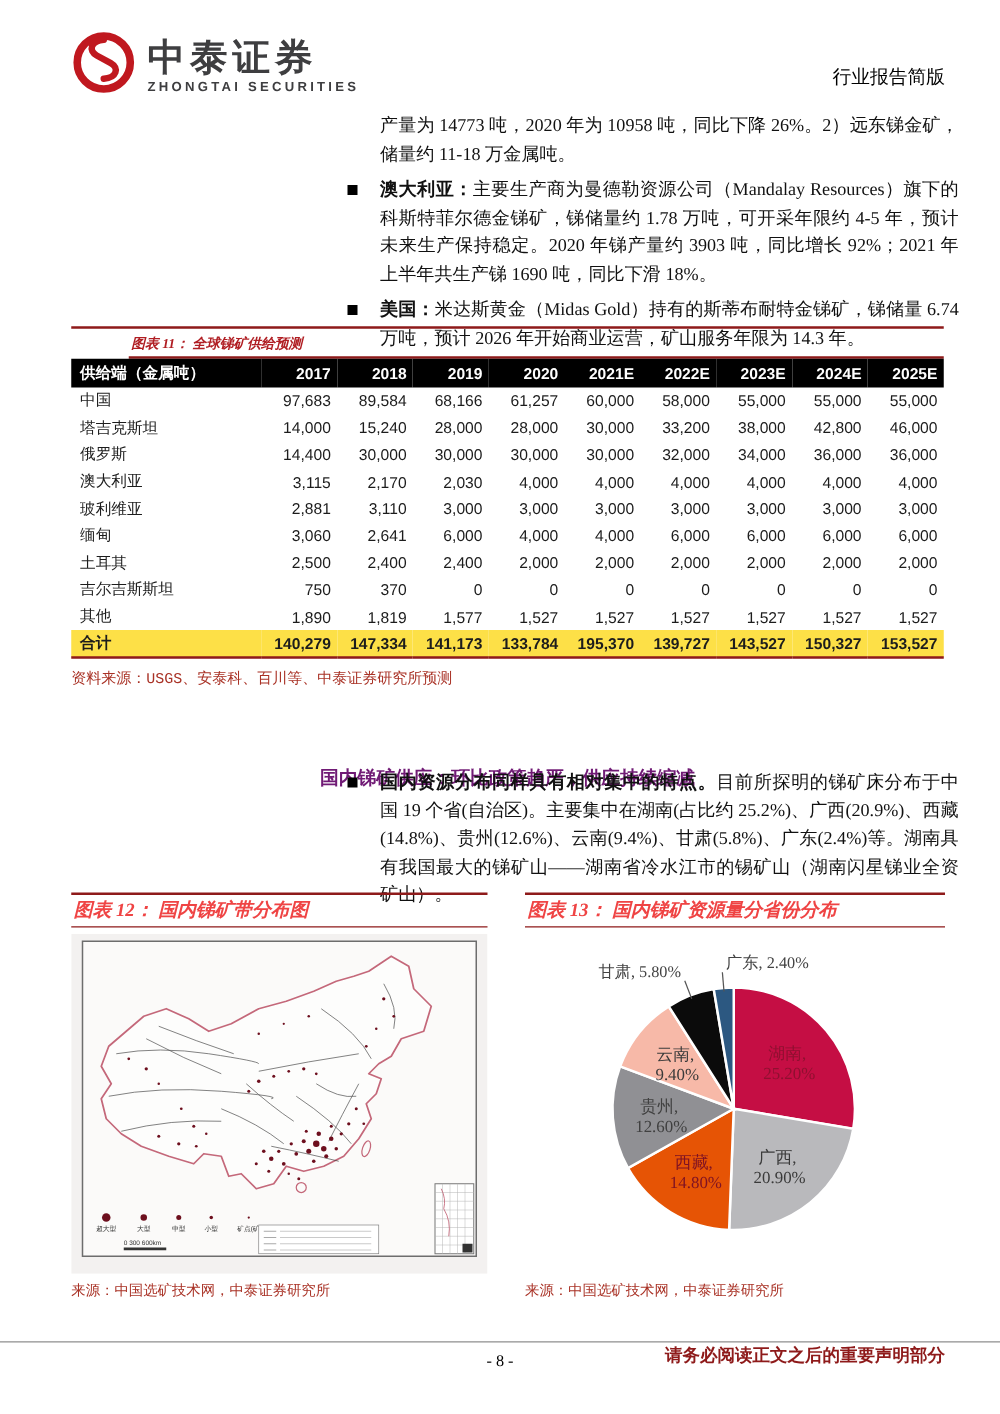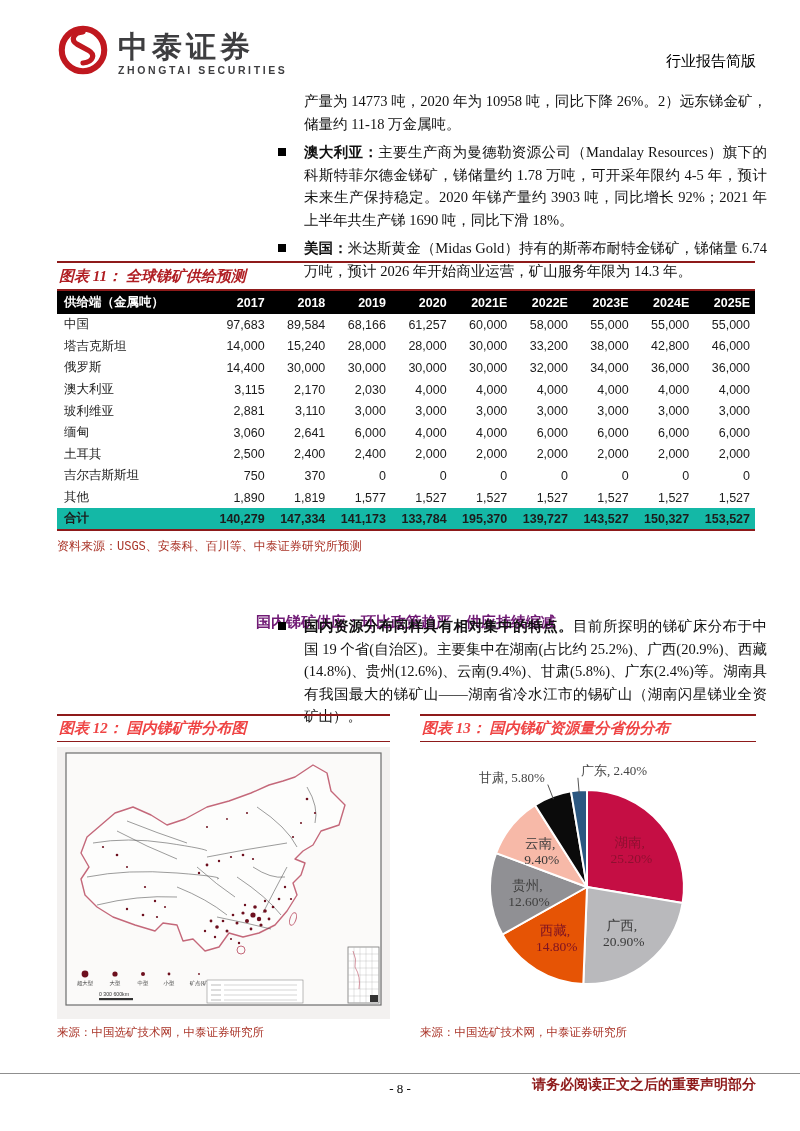--- a/index.html
+++ b/index.html
@@ -28,36 +28,36 @@
   .bullet .bt { flex:1; }
   .bt b, .cont-para b { font-weight:bold; }
   .section-heading { position:absolute; top:583px; left:256px; font-size:15px;
                      font-weight:bold; color:#701a75;margin-top:30px; }
   .bullet3-block { position:absolute; top:615px; left:278px; width:489px;
                    font-size:14.5px; line-height:22.5px; text-align:justify; }
 
   
   .tbl-block { position:absolute; top:261px; left:57px; width:698px; }
   .rule-thick { border-top:2.5px solid #8E1A1A; }
-  .fig-title { font-size:15px; font-style:italic; font-weight:bold; color:#B01E23;
-               padding:4px 0 3px 2px; border-bottom:2px solid #8E1A1A; }
+  .fig-title { font-size:11px; font-style:italic; font-weight:bold; color:#B01E23;
+               padding:4px 0 3px 2px; border-bottom:2px solid #8E1A1A;margin-left:46px; }
   table.supply { width:100%; border-collapse:collapse; table-layout:fixed;
                  border-bottom:2.5px solid #8E1A1A; }
   table.supply col.c0 { width:152px; }
   table.supply thead tr { background:#000000; height:23px; }
   table.supply th { font-family:"Liberation Sans","DejaVu Sans",sans-serif;
                     font-size:12.5px; font-weight:bold; color:#fff;
                     text-align:right; padding-right:5px; }
   table.supply th:first-child { text-align:left; padding-left:7px; font-family:"Liberation Serif",serif; }
   table.supply td { font-family:"Liberation Sans","DejaVu Sans",sans-serif;
                     font-size:12.5px; color:#1c1c1c; height:21.6px;
                     text-align:right; padding-right:5px; }
   table.supply td:first-child { text-align:left; padding-left:7px;
                     font-family:"Liberation Serif","DejaVu Serif",serif; }
-  table.supply tr.total { background:#14b8a6; font-weight:bold; }
+  table.supply tr.total { background:#fde047; font-weight:bold; }
   table.supply tr.total td { font-weight:bold; }
   .tbl-source { margin-top:7px; font-size:12px; color:#A93226;font-family:Liberation Mono, monospace; }
 
   
   .fig { position:absolute; top:714px; }
   .fig12 { left:57px; width:333px; }
   .fig13 { left:420px; width:336px; }
   .fig-head { font-size:15px; font-style:italic; font-weight:bold; color:#ef4444;
               padding:3px 0 3px 2px; border-bottom:1.5px solid #8E1A1A; }
   .fig-body { height:272px; margin-top:5px; position:relative; }

